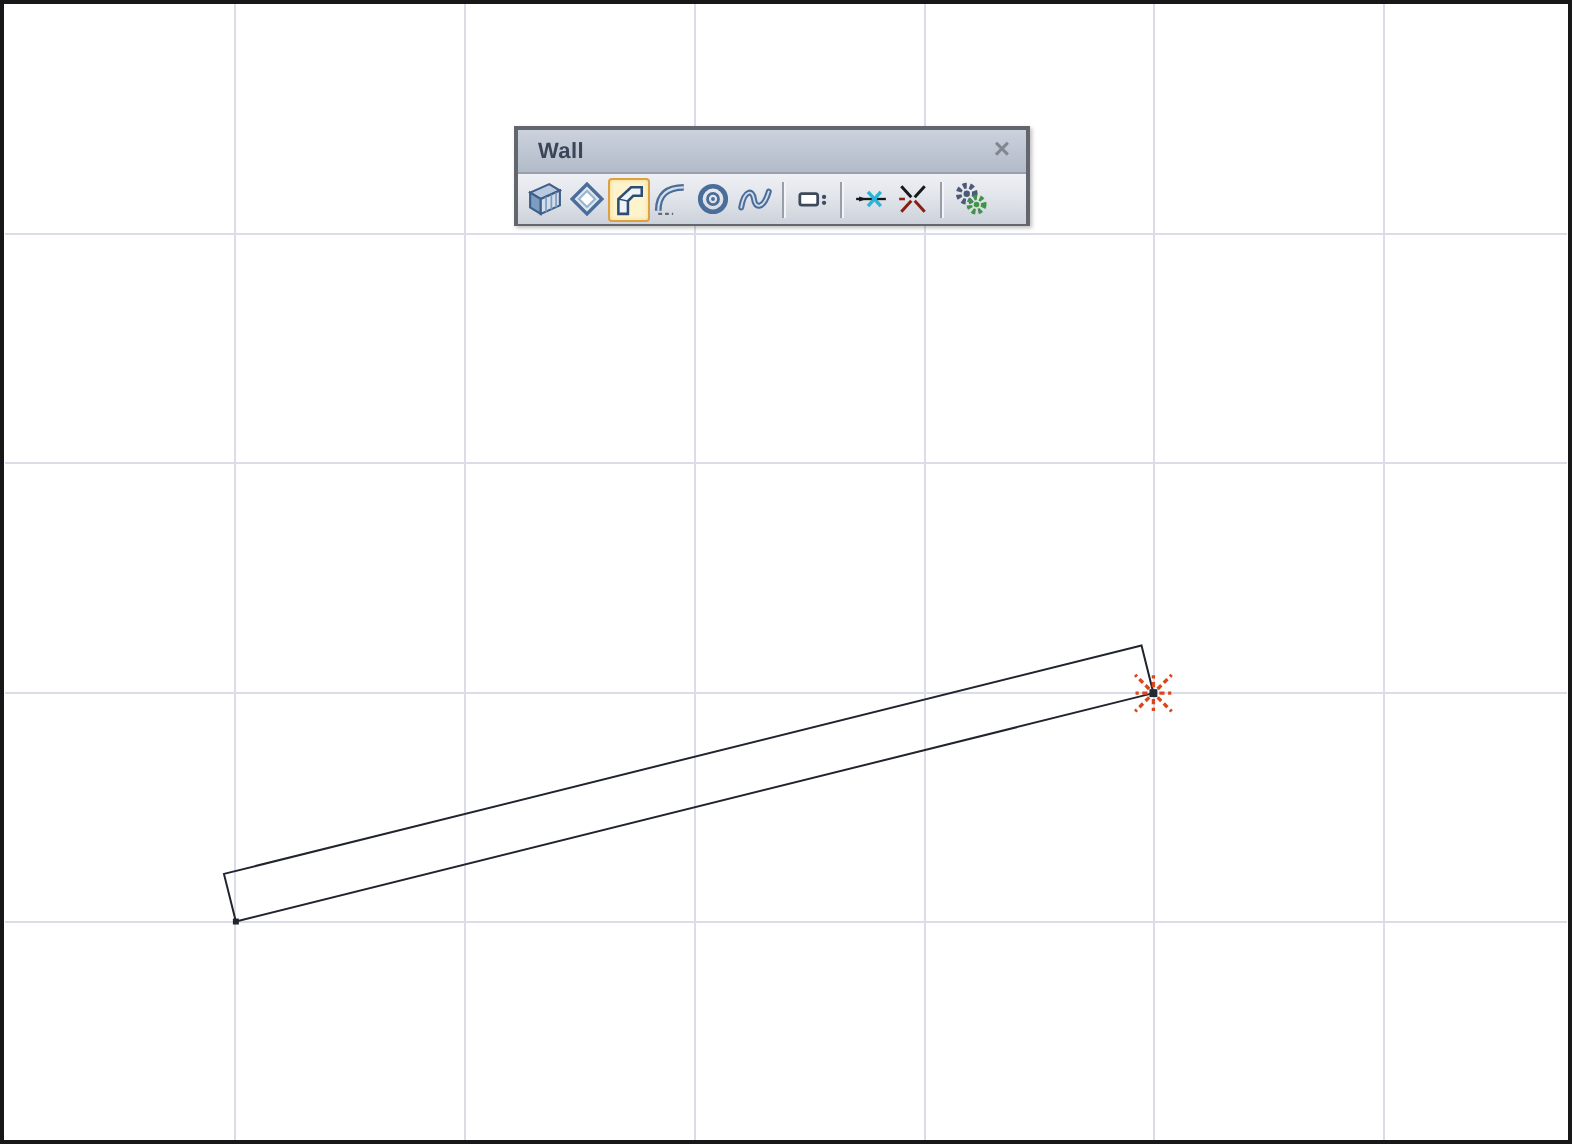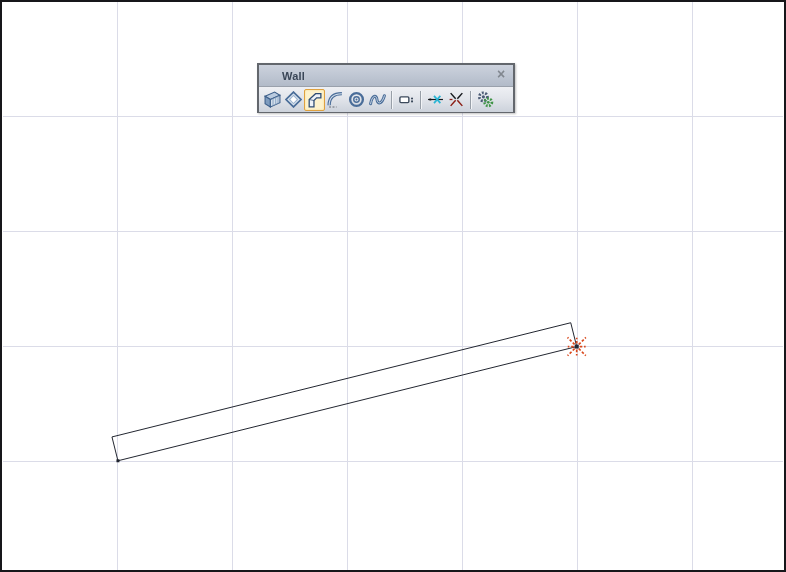--- a/index.html
+++ b/index.html
@@ -13,21 +13,21 @@
   .toolbar{
     position:absolute;left:255px;top:61px;width:258px;height:50px;
     box-sizing:border-box;border:2px solid #63676d;background:#cdd3dd;
     box-shadow:1px 1px 2px rgba(0,0,0,0.25);
   }
   .tb-titlebar{
     height:21px;display:flex;align-items:center;
     background:linear-gradient(#ccd2dd,#b2bbc9);
     border-bottom:1px solid #9aa1ac;position:relative;
   }
-  .tb-title{font-size:11px;font-weight:bold;color:#3a4657;padding-left:23px;letter-spacing:0.2px;}
+  .tb-title{font-size:11px;font-weight:bold;color:#3a4657;padding-left:10px;letter-spacing:0.2px;}
   .tb-close{
     position:absolute;right:4px;top:1px;width:16px;height:16px;
     display:flex;align-items:center;justify-content:center;
     font-size:14px;font-weight:bold;color:#81878f;cursor:default;line-height:1;
   }
   .tb-row{
     height:25px;display:flex;align-items:center;padding:0 3px;
     background:linear-gradient(#eef0f4 0%,#e2e5eb 45%,#ccd2db 100%);
   }
   .tb-btn{

